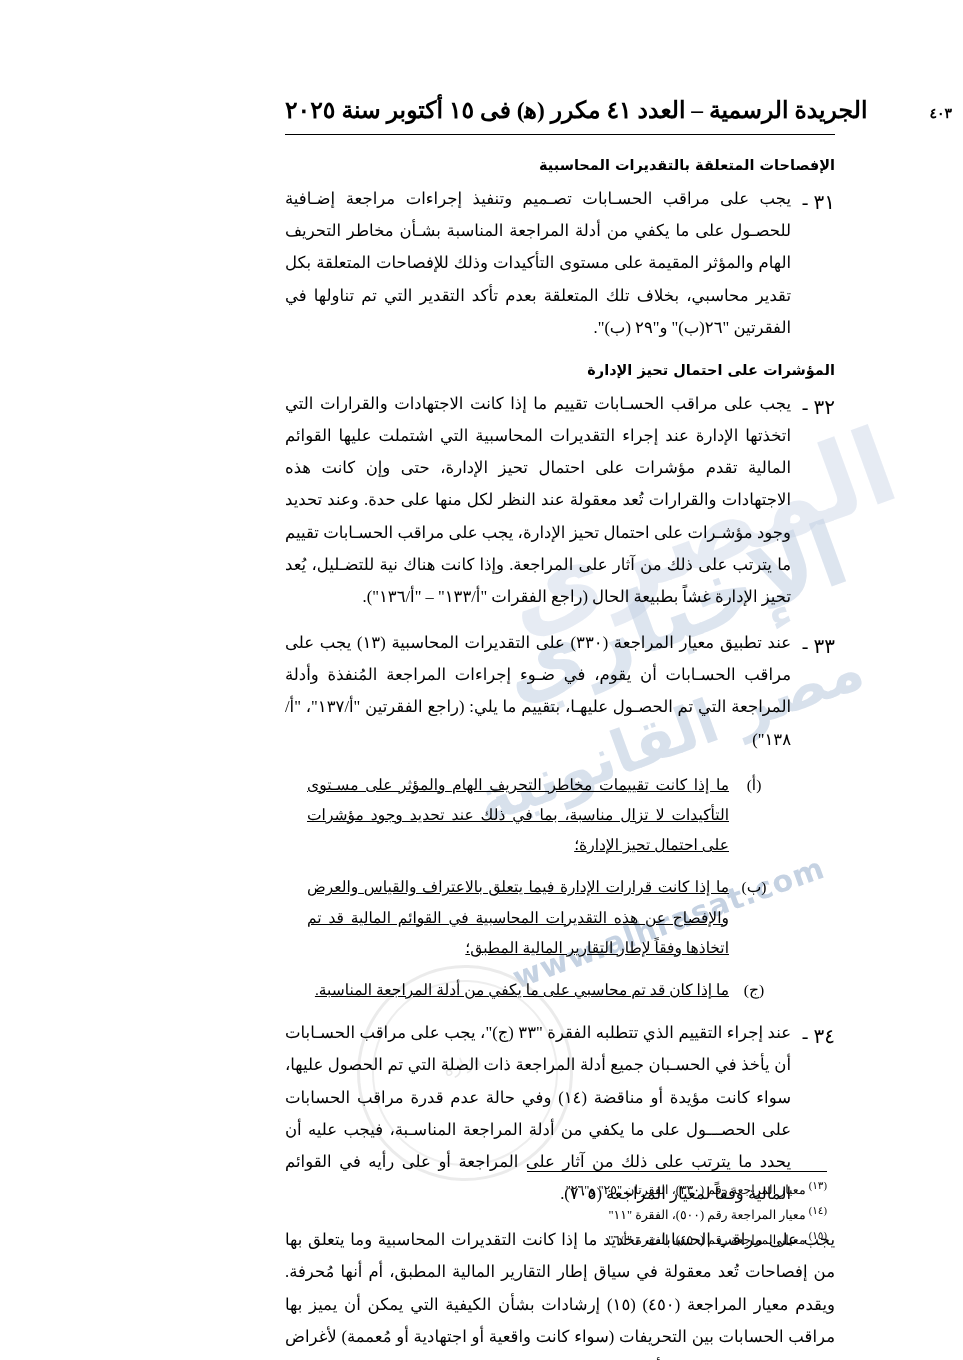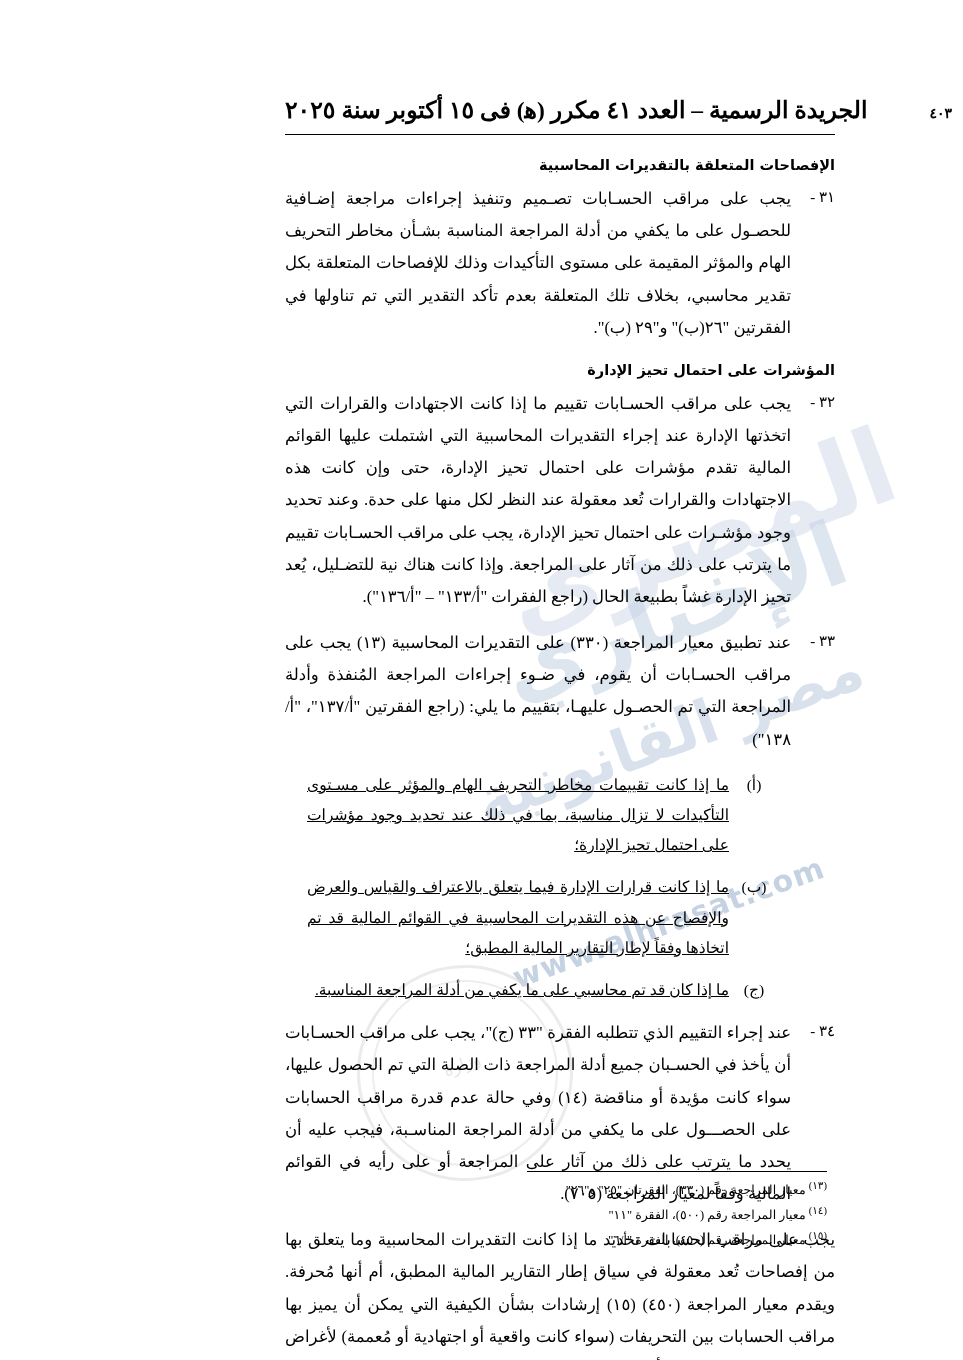--- a/index.html
+++ b/index.html
@@ -141,21 +141,21 @@
     font-size: 16.5px;
     line-height: 1.95;
     text-align: justify;
     text-align-last: right;
   }
   .para .num {
     flex: 0 0 auto;
     width: 36px;
     text-align: right;
     white-space: nowrap;
-    font-size: 15px;
+    font-size: 20px;
   }
   .para .body {
     flex: 1 1 auto;
     text-align: justify;
     text-align-last: right;
   }
 
   .sub {
     display: flex;
     flex-direction: row;

